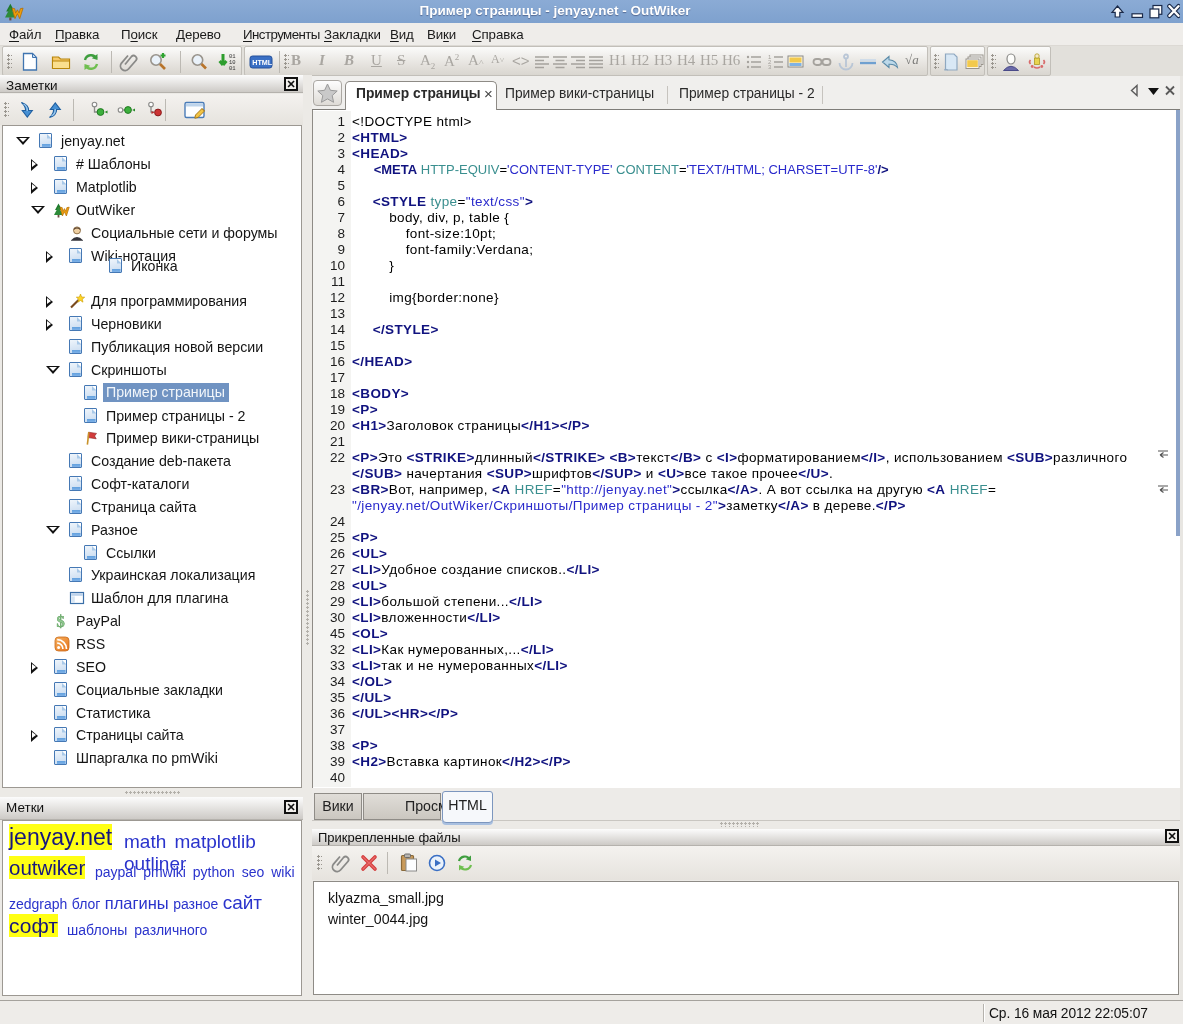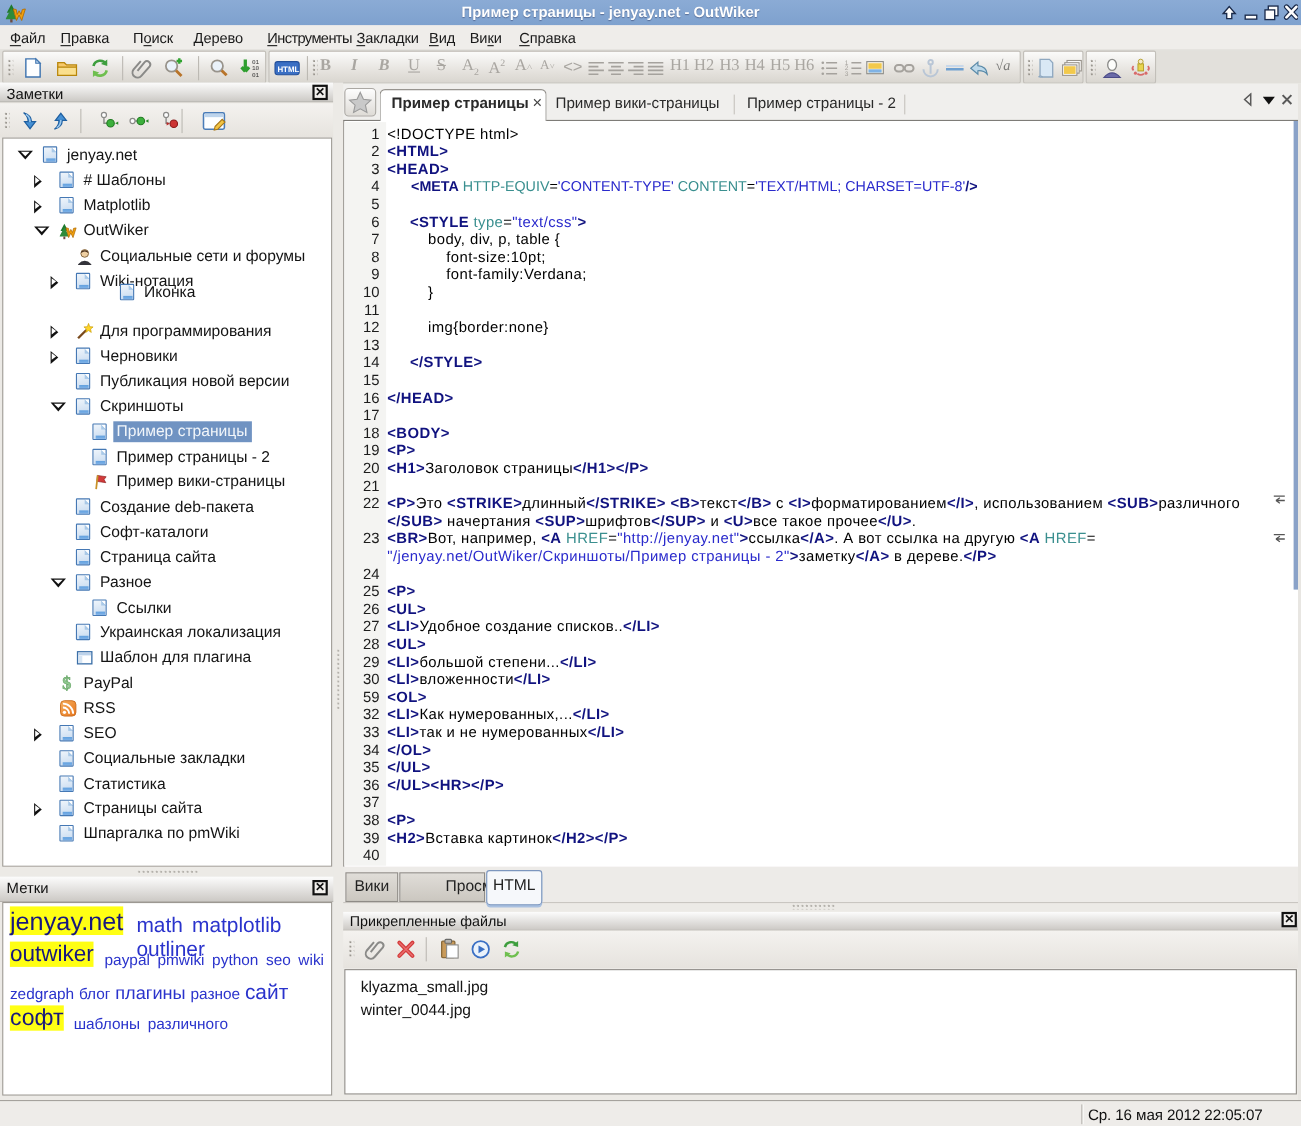--- a/index.html
+++ b/index.html
@@ -556,21 +556,21 @@
 <div class="ln" style="top:434px;">21</div>
 <div class="ln" style="top:450px;">22</div>
 <div class="ln" style="top:482px;">23</div>
 <div class="ln" style="top:514px;">24</div>
 <div class="ln" style="top:530px;">25</div>
 <div class="ln" style="top:546px;">26</div>
 <div class="ln" style="top:562px;">27</div>
 <div class="ln" style="top:578px;">28</div>
 <div class="ln" style="top:594px;">29</div>
 <div class="ln" style="top:610px;">30</div>
-<div class="ln" style="top:626px;">59</div>
+<div class="ln" style="top:626px;">45</div>
 <div class="ln" style="top:642px;">32</div>
 <div class="ln" style="top:658px;">33</div>
 <div class="ln" style="top:674px;">34</div>
 <div class="ln" style="top:690px;">35</div>
 <div class="ln" style="top:706px;">36</div>
 <div class="ln" style="top:722px;">37</div>
 <div class="ln" style="top:738px;">38</div>
 <div class="ln" style="top:754px;">39</div>
 <div class="ln" style="top:770px;">40</div>
 </div>

